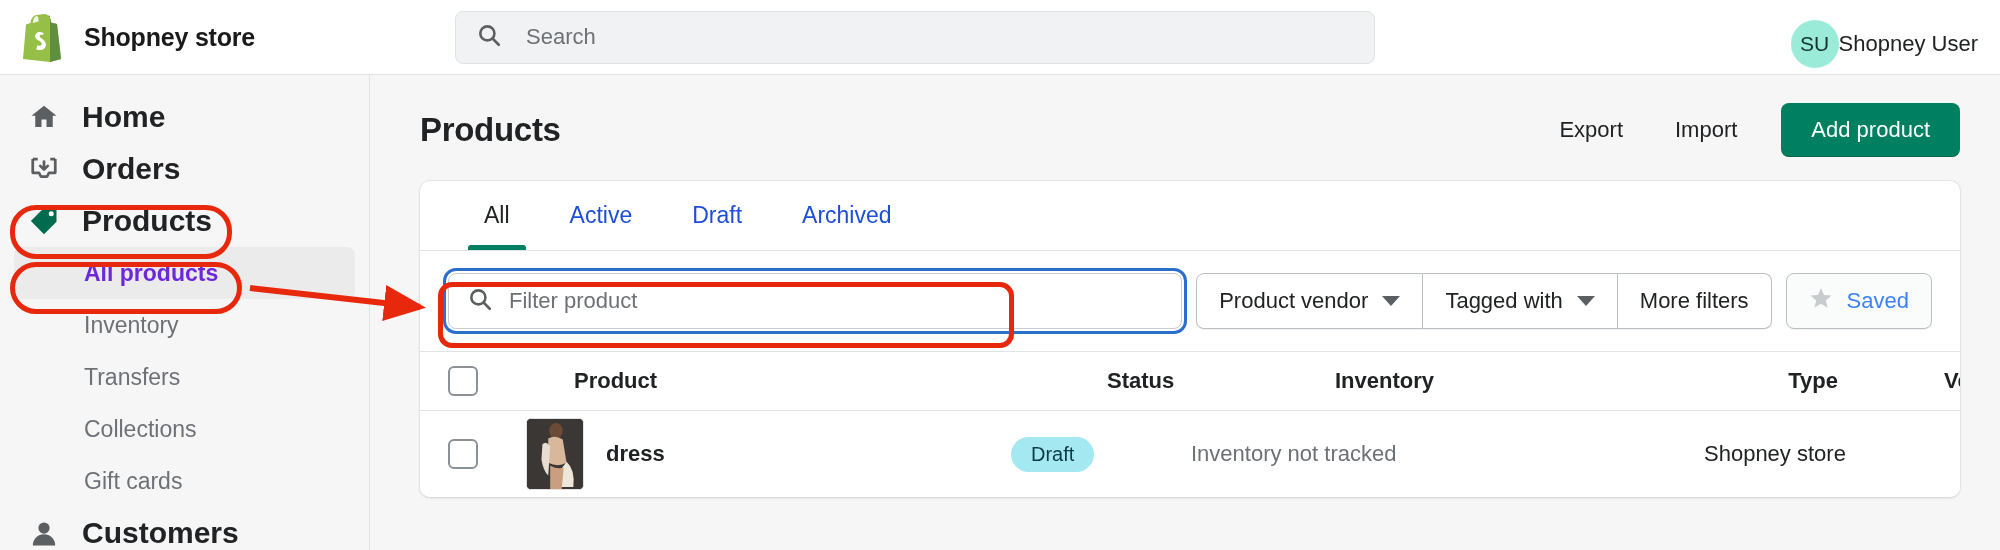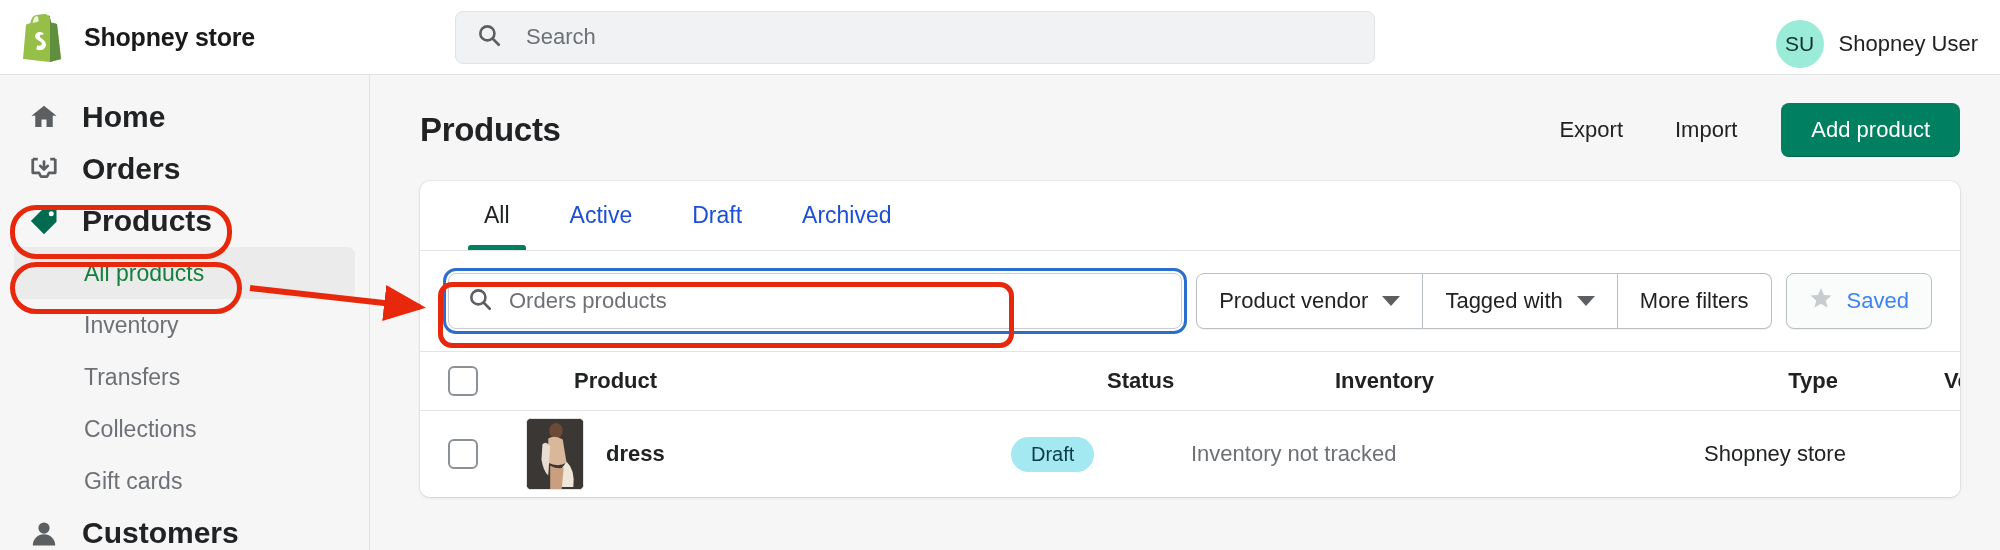--- a/index.html
+++ b/index.html
@@ -28,21 +28,21 @@
     background: #f1f2f3;
     border: 1px solid #dfe3e8;
     border-radius: 8px;
     display: flex; align-items: center; gap: 24px;
     padding: 0 20px;
   }
   .search-placeholder { font-size: 22px; color: #6d7175; }
 
   .user-area {
     position: absolute; right: 22px; top: 0; height: 88px;
-    display: flex; align-items: center; gap: 15px;
+    display: flex; align-items: center; 
   }
   .avatar {
     width: 48px; height: 48px; border-radius: 50%;
     background: #9bebd9; color: #13332c;
     display: flex; align-items: center; justify-content: center;
     font-size: 21px; font-weight: 400;
   }
   .user-name { font-size: 22px; color: #202223; white-space: nowrap; }
 
   
@@ -61,21 +61,21 @@
   }
   .nav-item .ico { width: 32px; height: 32px; display: flex; align-items: center; justify-content: center; flex-shrink: 0; }
   .nav-item.active-parent { color: #202223; }
   .subnav-item {
     display: flex; align-items: center;
     height: 52px; margin: 0 14px; padding-left: 70px;
     border-radius: 8px;
     font-size: 23px; color: #6d7175; font-weight: 400;
     white-space: nowrap;
   }
-  .subnav-item.selected { background: #ebebeb; color: #15803d; font-weight: 400; }
+  .subnav-item.selected { background: #ebebeb; color: #6d28d9; font-weight: 700; }
   .nav-item.customers-row { font-weight: 700; }
 
   
   .main { position: absolute; top: 75px; left: 370px; width: 1630px; height: 475px; background: #f6f6f7; }
   .page-head {
     display: flex; align-items: center; justify-content: space-between;
     padding: 28px 40px 0 50px;
   }
   .page-title { font-size: 33px; font-weight: 700; color: #202223; letter-spacing: -0.3px; }
   .head-actions { display: flex; align-items: center; gap: 0; }
@@ -288,21 +288,21 @@
       </div>
 
       <div class="filter-row">
         <div class="filter-input">
           <span>
             <svg width="26" height="26" viewBox="0 0 24 24" fill="none" stroke="#5c5f62" stroke-width="2.4" stroke-linecap="round">
               <circle cx="10.5" cy="10.5" r="6.5"></circle>
                 <line x1="15.5" y1="15.5" x2="21" y2="21"></line>
             </svg>
           </span>
-          <span class="filter-placeholder">Orders products</span>
+          <span class="filter-placeholder">Filter product</span>
         </div>
 
         <div class="btn-group">
           <button class="grp-btn">
             <span>Product vendor</span>
             <span class="caret"></span>
           </button>
           <button class="grp-btn">
             <span>Tagged with</span>
             <span class="caret"></span>

